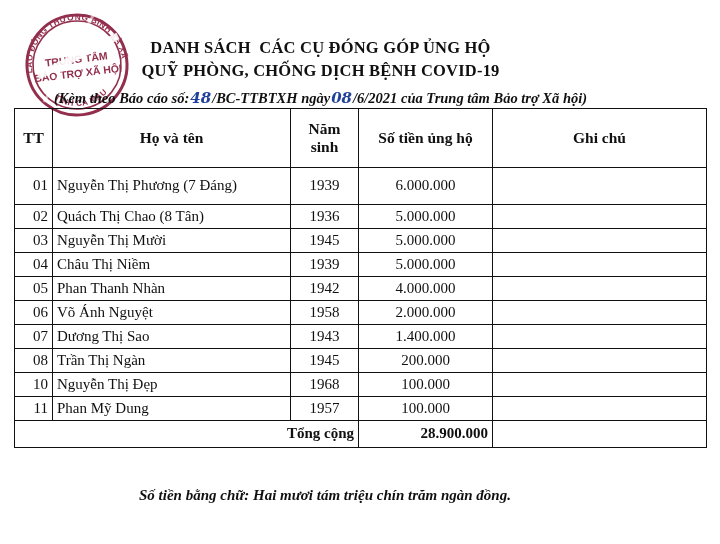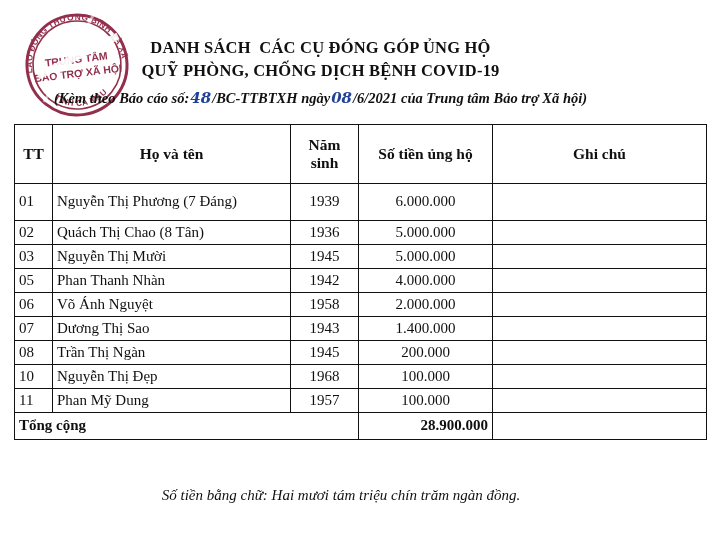--- a/index.html
+++ b/index.html
@@ -57,21 +57,21 @@
     font-family: "DejaVu Serif", serif;
     font-weight: bold;
     font-size: 15px;
     padding: 0 1px;
   }
 
   
   .table-wrap {
     position: absolute;
     left: 14px;
-    top: 124px;
+    top: 108px;
     width: 692px;
   }
   table.listing {
     width: 692px;
     border-collapse: collapse;
     table-layout: fixed;
   }
   table.listing th,
   table.listing td {
     border: 1.6px solid #111111;
@@ -89,47 +89,47 @@
   .col-tt    { width: 38px;  }
   .col-name  { width: 238px; }
   .col-year  { width: 68px;  }
   .col-amt   { width: 134px; }
   .col-note  { width: 214px; }
 
   tbody tr { height: 24px; }
   tbody tr.first-row { height: 37px; }
   tbody tr.total-row { height: 27px; }
 
-  td.c-tt   { text-align: left; margin-left: 24px; }
+  td.c-tt   { text-align: right; margin-left: 24px; }
   td.c-name { text-align: left; padding-left: 7px; margin-left: 23px; }
   td.c-year { text-align: center; }
   td.c-amt  { text-align: center; padding-right: 9px; }
   td.c-note { text-align: left; }
 
   td.total-label {
-    text-align: left;
+    text-align: right;
     font-weight: bold;
     font-size: 16px;
     padding-right: 58px;
   }
   td.total-amt {
     text-align: right;
     font-weight: bold;
     padding-right: 9px;
   }
 
   
   .footer-note {
     position: absolute;
-    left: 16px;
+    left: 0;
     top: 487px;
     width: 650px;
     text-align: center;
     font-size: 15px;
-    font-weight: normal;
+    font-weight: bold;
     font-style: italic;
     white-space: nowrap;
   }
 </style>
 </head>
 <body>
 
 <div class="stamp">
   <svg viewBox="0 0 118 118" xmlns="http://www.w3.org/2000/svg">
     <defs>
@@ -195,20 +195,27 @@
         <td class="c-note"></td>
       </tr>
       <tr>
         <td class="c-tt">03</td>
         <td class="c-name">Nguyễn Thị Mười</td>
         <td class="c-year">1945</td>
         <td class="c-amt">5.000.000</td>
         <td class="c-note"></td>
       </tr>
       <tr>
+        <td class="c-tt">04</td>
+        <td class="c-name">Châu Thị Niềm</td>
+        <td class="c-year">1939</td>
+        <td class="c-amt">5.000.000</td>
+        <td class="c-note"></td>
+      </tr>
+      <tr>
         <td class="c-tt">05</td>
         <td class="c-name">Phan Thanh Nhàn</td>
         <td class="c-year">1942</td>
         <td class="c-amt">4.000.000</td>
         <td class="c-note"></td>
       </tr>
       <tr>
         <td class="c-tt">06</td>
         <td class="c-name">Võ Ánh Nguyệt</td>
         <td class="c-year">1958</td>

